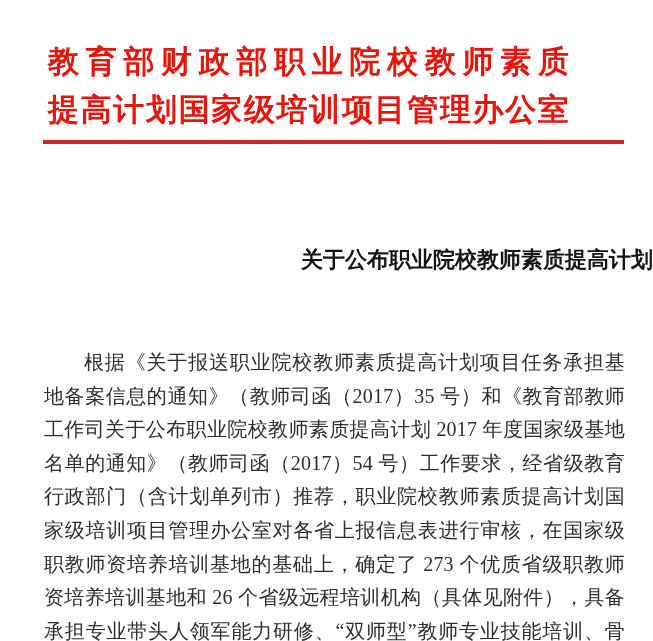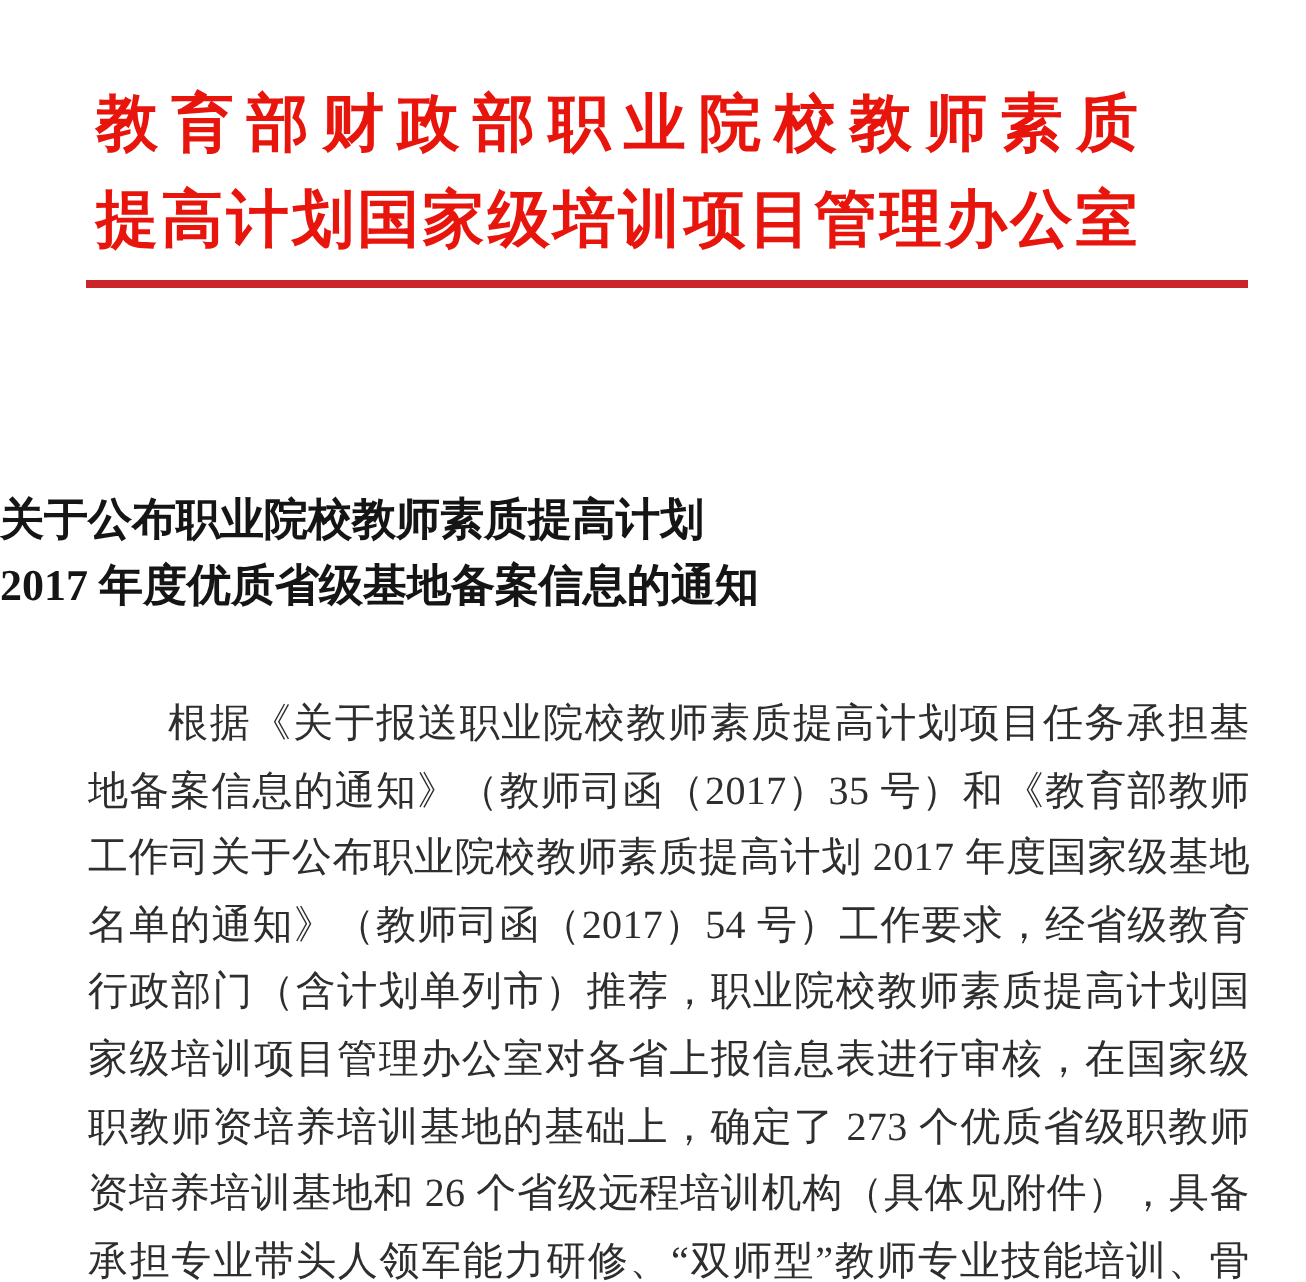--- a/index.html
+++ b/index.html
@@ -48,21 +48,21 @@
     color: #2b2b2b;
     letter-spacing: 0.5px;
   }
   
   .title {
     position: absolute;
     top: 243px;
     left: 0;
     width: 653px;
     margin: 0;
-    text-align: left;
+    text-align: right;
     font-size: 22px;
     font-weight: bold;
     color: #151515;
     line-height: 33px;
   }
   .title .t-line { display: block; }
   
   .body-text {
     position: absolute;
     top: 346px;
@@ -117,18 +117,17 @@
         <span>公</span>
         <span>室</span>
       </div>
   </div>
 
   <div class="red-rule"></div>
 
 
   <h1 class="title">
     <span class="t-line">关于公布职业院校教师素质提高计划</span>
-    <span class="t-line">2017 年度优质省级基地备案信息的通知</span>
   </h1>
 
   <p class="body-text">根据《关于报送职业院校教师素质提高计划项目任务承担基地备案信息的通知》（教师司函（2017）35 号）和《教育部教师工作司关于公布职业院校教师素质提高计划 2017 年度国家级基地名单的通知》（教师司函（2017）54 号）工作要求，经省级教育行政部门（含计划单列市）推荐，职业院校教师素质提高计划国家级培训项目管理办公室对各省上报信息表进行审核，在国家级职教师资培养培训基地的基础上，确定了 273 个优质省级职教师资培养培训基地和 26 个省级远程培训机构（具体见附件），具备承担专业带头人领军能力研修、“双师型”教师专业技能培训、骨干培训专家团队</p>
 
 </div>
 
 </body></html>

